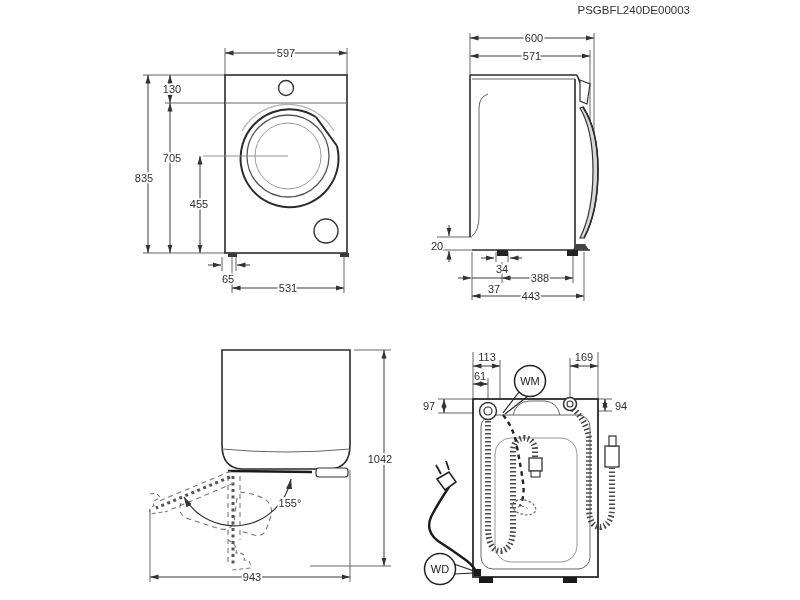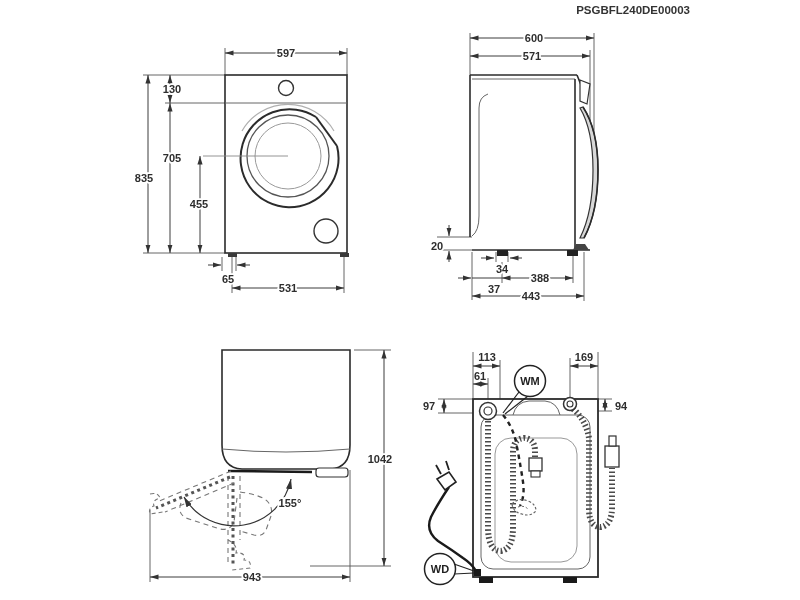--- a/index.html
+++ b/index.html
@@ -1,17 +1,17 @@
 <!DOCTYPE html>
 <html><head>
 <meta charset="utf-8">
 <style>
   html,body{margin:0;padding:0;background:#fff;}
   .page{position:relative;width:800px;height:596px;background:#ffffff;overflow:hidden;
-        font-family:"Liberation Sans",sans-serif;font-weight:bold;}
+        font-family:"Liberation Sans",sans-serif;}
   svg{position:absolute;left:0;top:0;}
   .dim{font-family:"Liberation Sans",sans-serif;font-size:11px;fill:#2e2e2e;
        text-anchor:middle;paint-order:stroke;stroke:#ffffff;stroke-width:3.5px;}
   .dim-above{stroke-width:0;}
   .code{font-family:"Liberation Sans",sans-serif;font-size:11.5px;fill:#333;text-anchor:end;}
   .badge-t{font-family:"Liberation Sans",sans-serif;font-size:11px;fill:#222;text-anchor:middle;}
   .body-ln{stroke:#2b2b2b;stroke-width:1.6;fill:none;}
   .thin-ln{stroke:#666;stroke-width:1;fill:none;}
   .lite-ln{stroke:#999;stroke-width:1;fill:none;}
   .dim-ln{stroke:#3d3d3d;stroke-width:1;fill:none;}

